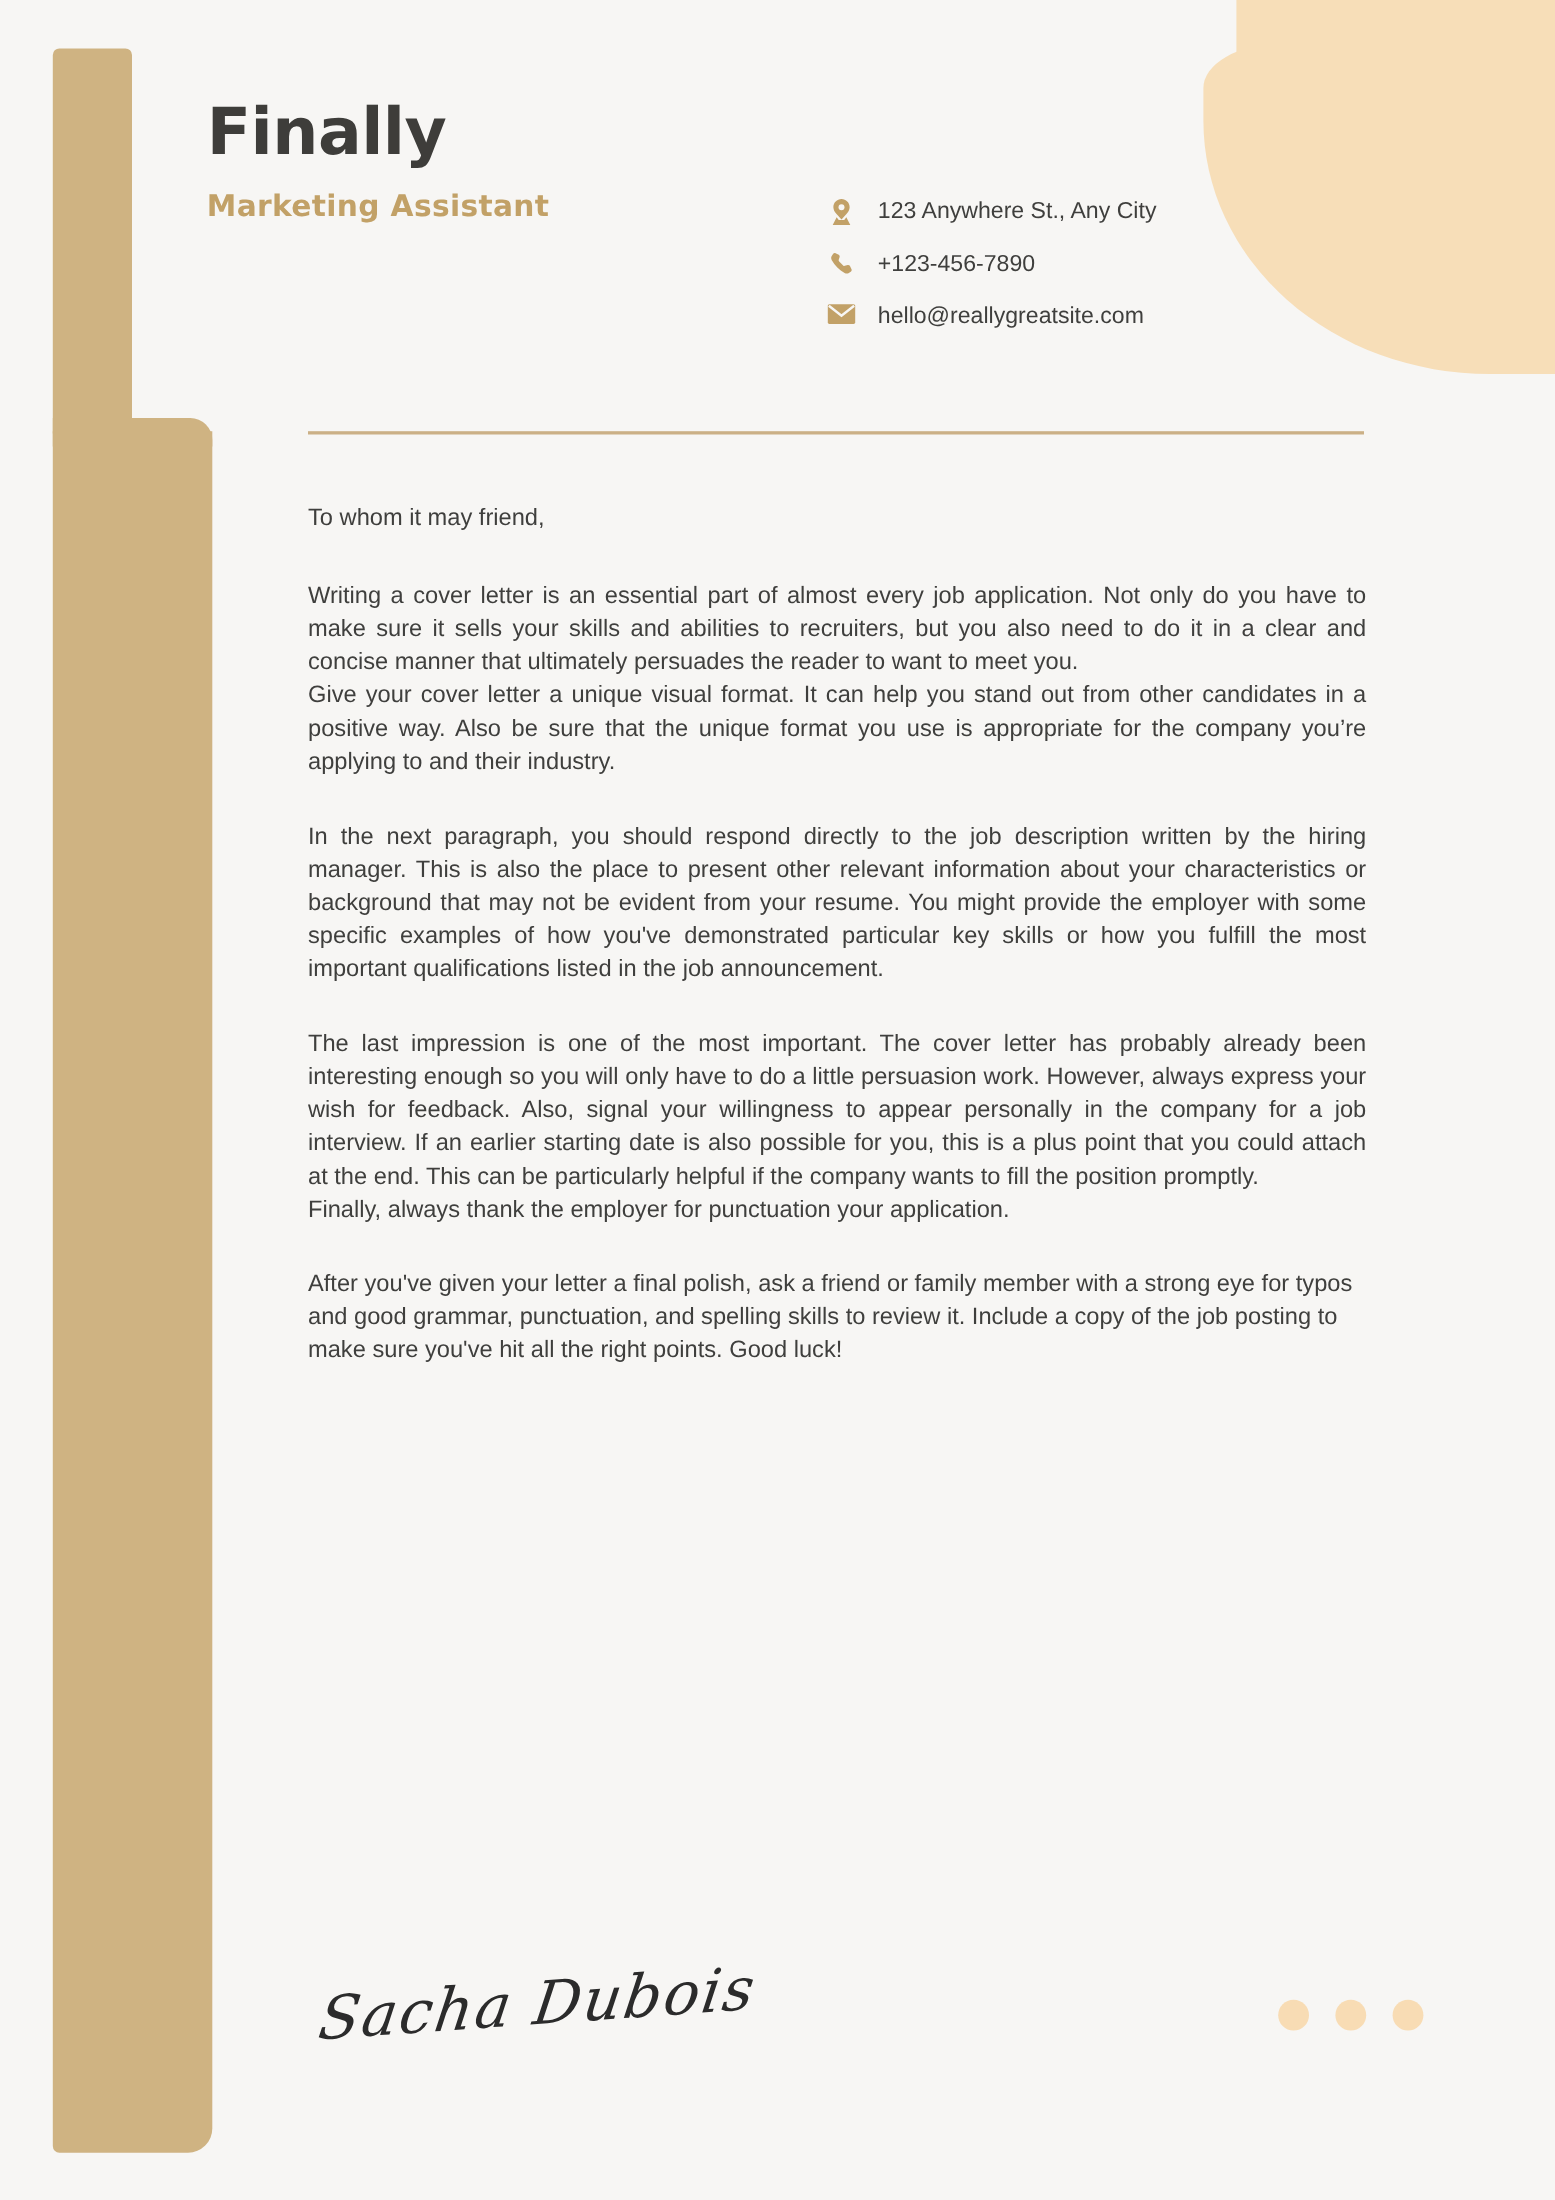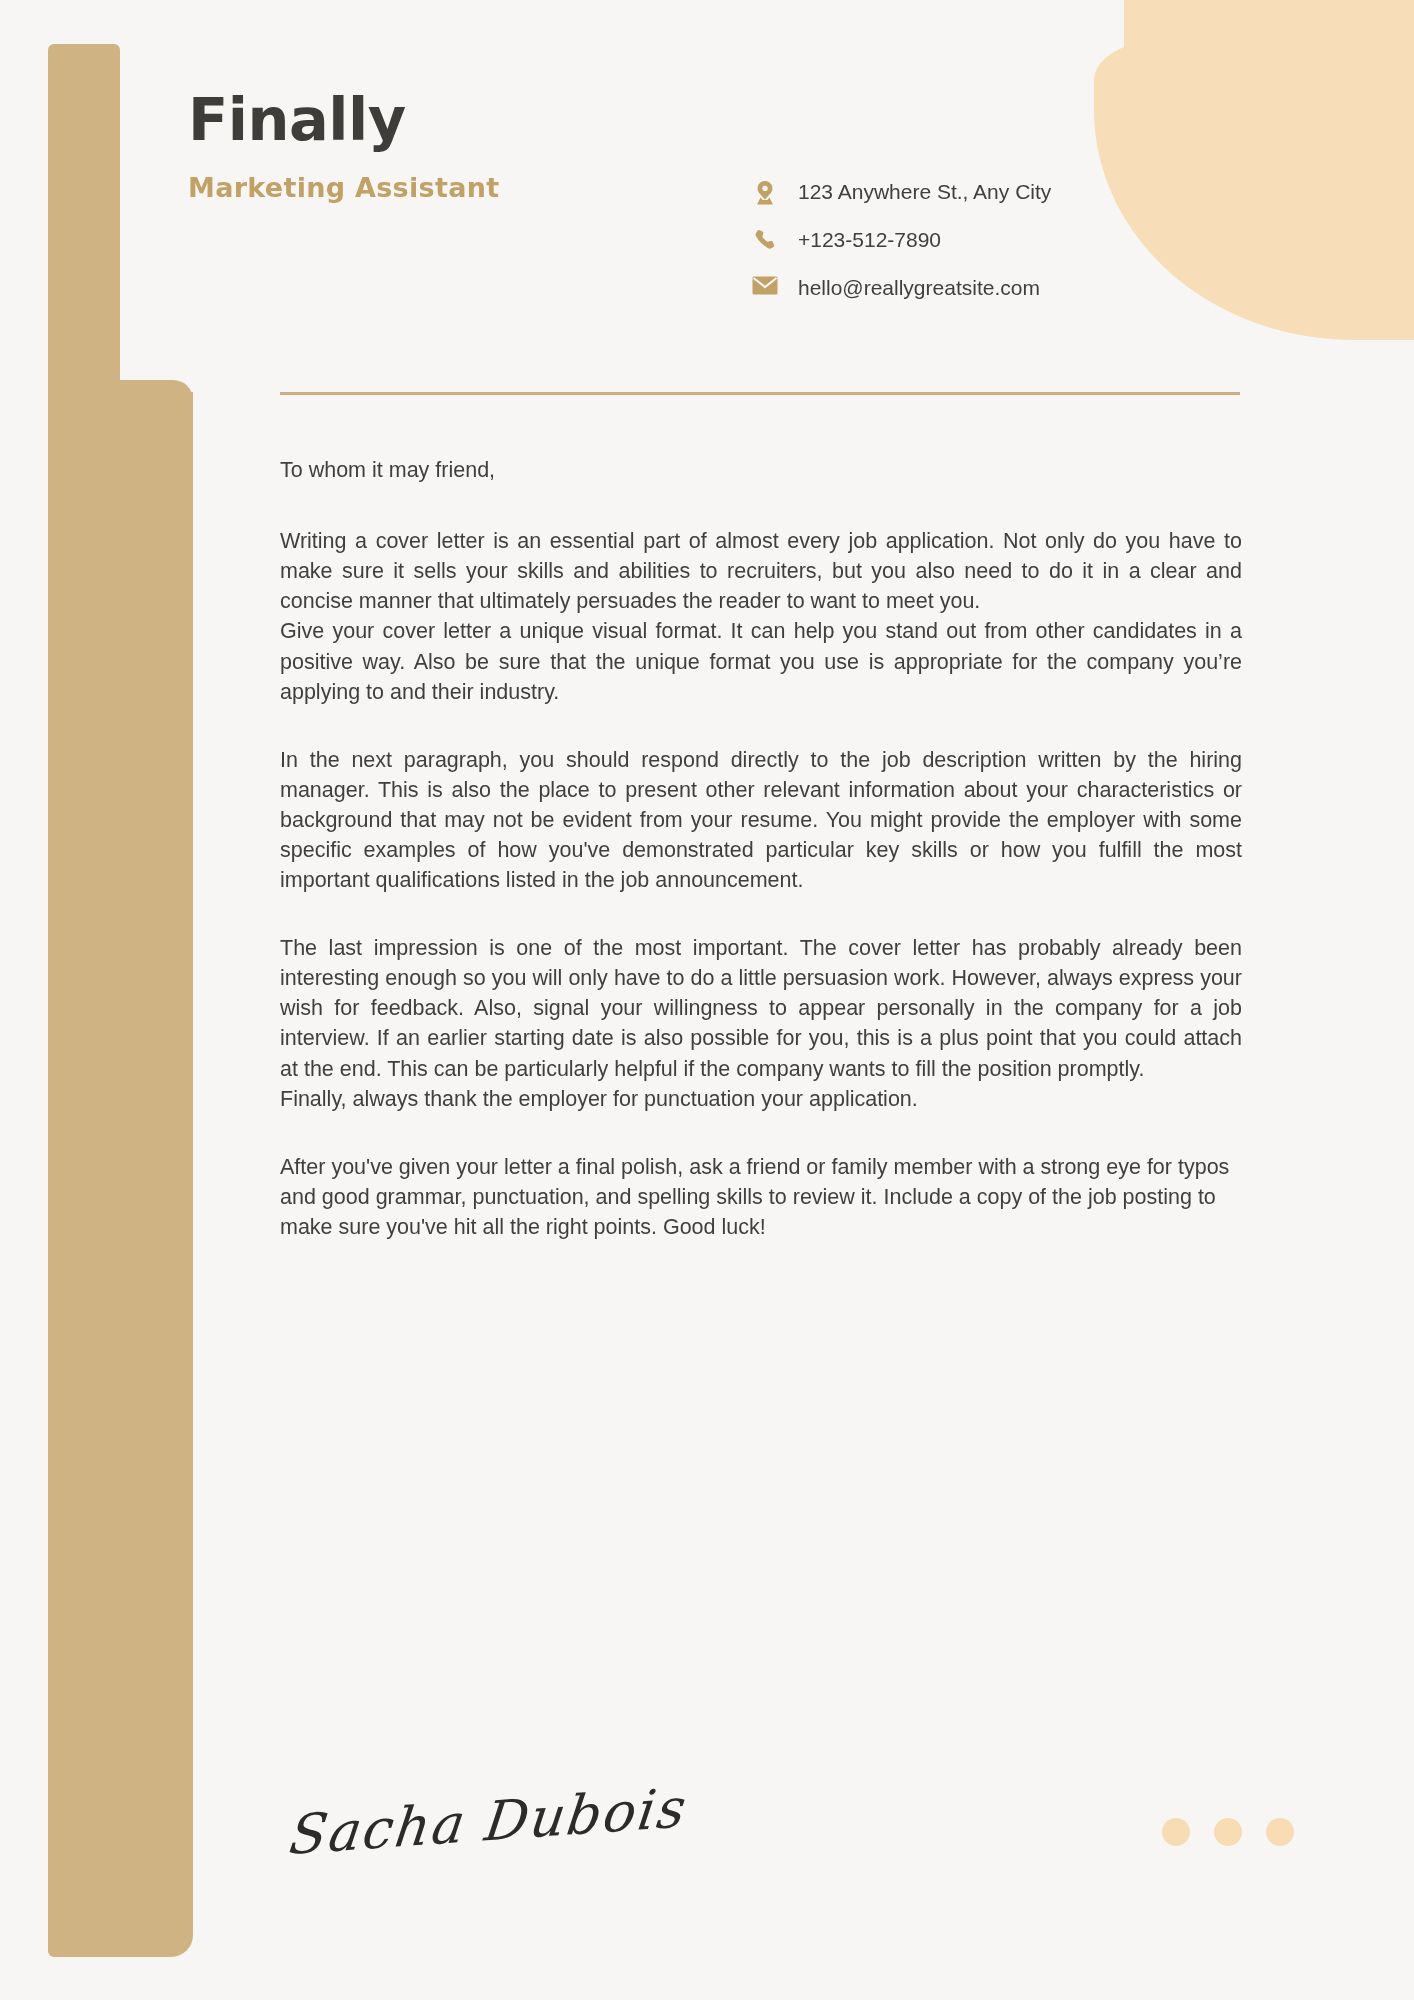--- a/index.html
+++ b/index.html
@@ -181,21 +181,21 @@
         </span>
         <span class="contact-text">123 Anywhere St., Any City</span>
       </div>
 
       <div class="contact-row">
         <span class="contact-icon">
           <svg width="24" height="24" viewBox="0 0 24 24">
             <path d="M6.6 2.2c-.8-.4-1.8-.1-2.3.7L3 5c-.6 1-.5 2.3.2 3.5 1.3 2.4 3 4.6 5 6.6 2 2 4.2 3.7 6.6 5 1.2.7 2.5.8 3.5.2l2.1-1.3c.8-.5 1.1-1.5.7-2.3l-1.5-3c-.4-.7-1.2-1-2-.8l-2.6.8c-.5.2-1.1 0-1.5-.4l-3.6-3.6c-.4-.4-.6-1-.4-1.5l.8-2.6c.2-.8-.1-1.6-.8-2z" fill="#C2A167"></path>
           </svg>
         </span>
-        <span class="contact-text">+123-512-7890</span>
+        <span class="contact-text">+123-456-7890</span>
       </div>
 
       <div class="contact-row">
         <span class="contact-icon">
           <svg width="26" height="19" viewBox="0 0 26 19">
             <rect x="0.5" y="0.5" width="25" height="18" rx="1.5" fill="#C2A167"></rect>
             <path d="M1.5 2 L13 11 L24.5 2" stroke="#F7F6F4" stroke-width="2.2" fill="none"></path>
           </svg>
         </span>
         <span class="contact-text">hello@reallygreatsite.com</span>

